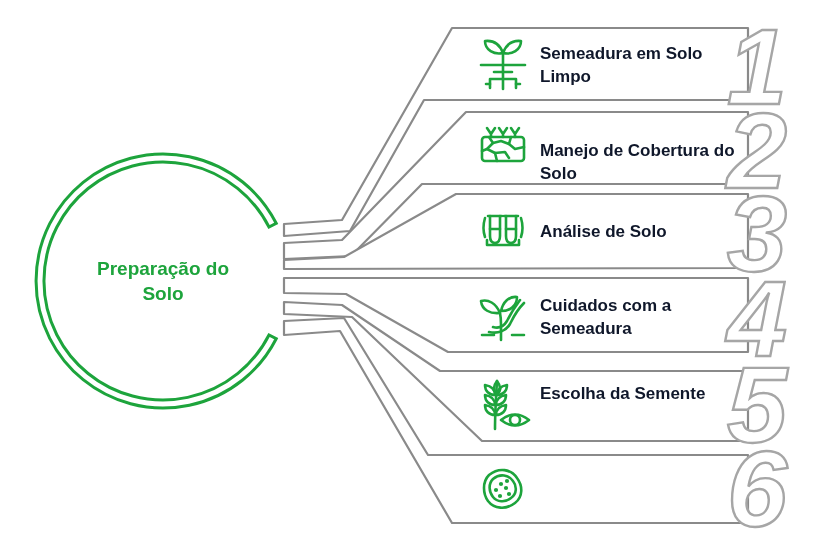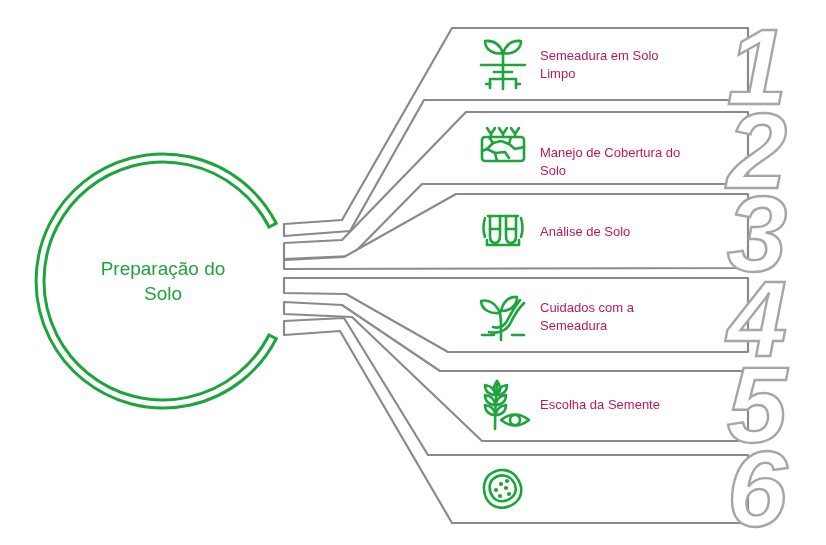--- a/index.html
+++ b/index.html
@@ -4,27 +4,28 @@
 <style>
   html,body{margin:0;padding:0;background:#fff;}
   #stage{
     position:relative;width:826px;height:545px;background:#fff;overflow:hidden;
     font-family:"Liberation Sans", sans-serif;
   }
   #diagram-svg{position:absolute;left:0;top:0;}
   .branch-label{
     position:absolute;left:540px;width:220px;
     transform:translateY(-50%);
-    font-size:13px;line-height:1.36;color:#be185d;
+    font-size:17px;line-height:1.36;color:#0f172a;
     white-space:pre-line;
+    font-weight:bold;
   }
   .center-title{
     position:absolute;left:63px;top:282px;width:200px;
     transform:translateY(-50%);
-    text-align:center;font-size:19px;font-weight:normal;line-height:1.3;
+    text-align:center;font-size:19px;font-weight:bold;line-height:1.3;
     color:#1da43c;white-space:pre-line;
   }
   .num{
     font-family:"Liberation Sans", sans-serif;
     font-weight:bold;font-style:italic;font-size:108px;
     fill:#ffffff;stroke:#a6a6a6;stroke-width:2.4px;
   }
   .shape{fill:#ffffff;stroke:#8a8a8a;stroke-width:2.2px;stroke-linejoin:round;}
   .icon{stroke:#1da43c;stroke-width:2.6px;fill:none;stroke-linecap:round;stroke-linejoin:round;}
   .icon .fillg{fill:#1da43c;stroke:none;}
@@ -135,15 +136,15 @@
   <div class="center-title">Preparação do
 Solo</div>
 
   <div class="branch-label" style="top:65px">Semeadura em Solo
 Limpo</div>
   <div class="branch-label" style="top:162px">Manejo de Cobertura do
 Solo</div>
   <div class="branch-label" style="top:232px">Análise de Solo</div>
   <div class="branch-label" style="top:317px">Cuidados com a
 Semeadura</div>
-  <div class="branch-label" style="top:405px">Escolha da Semente</div>
+  <div class="branch-label" style="top:394px">Escolha da Semente</div>
 
 </div>
 
 </body></html>

